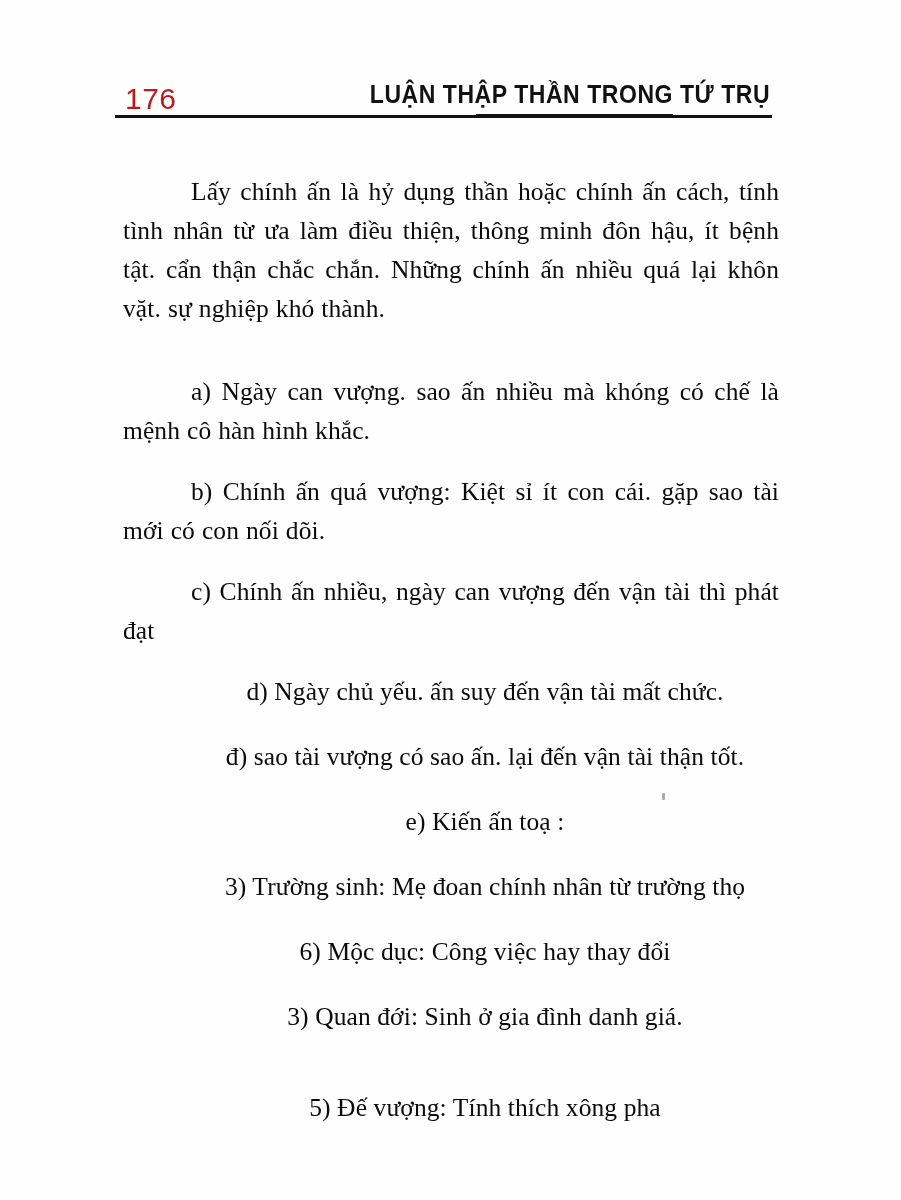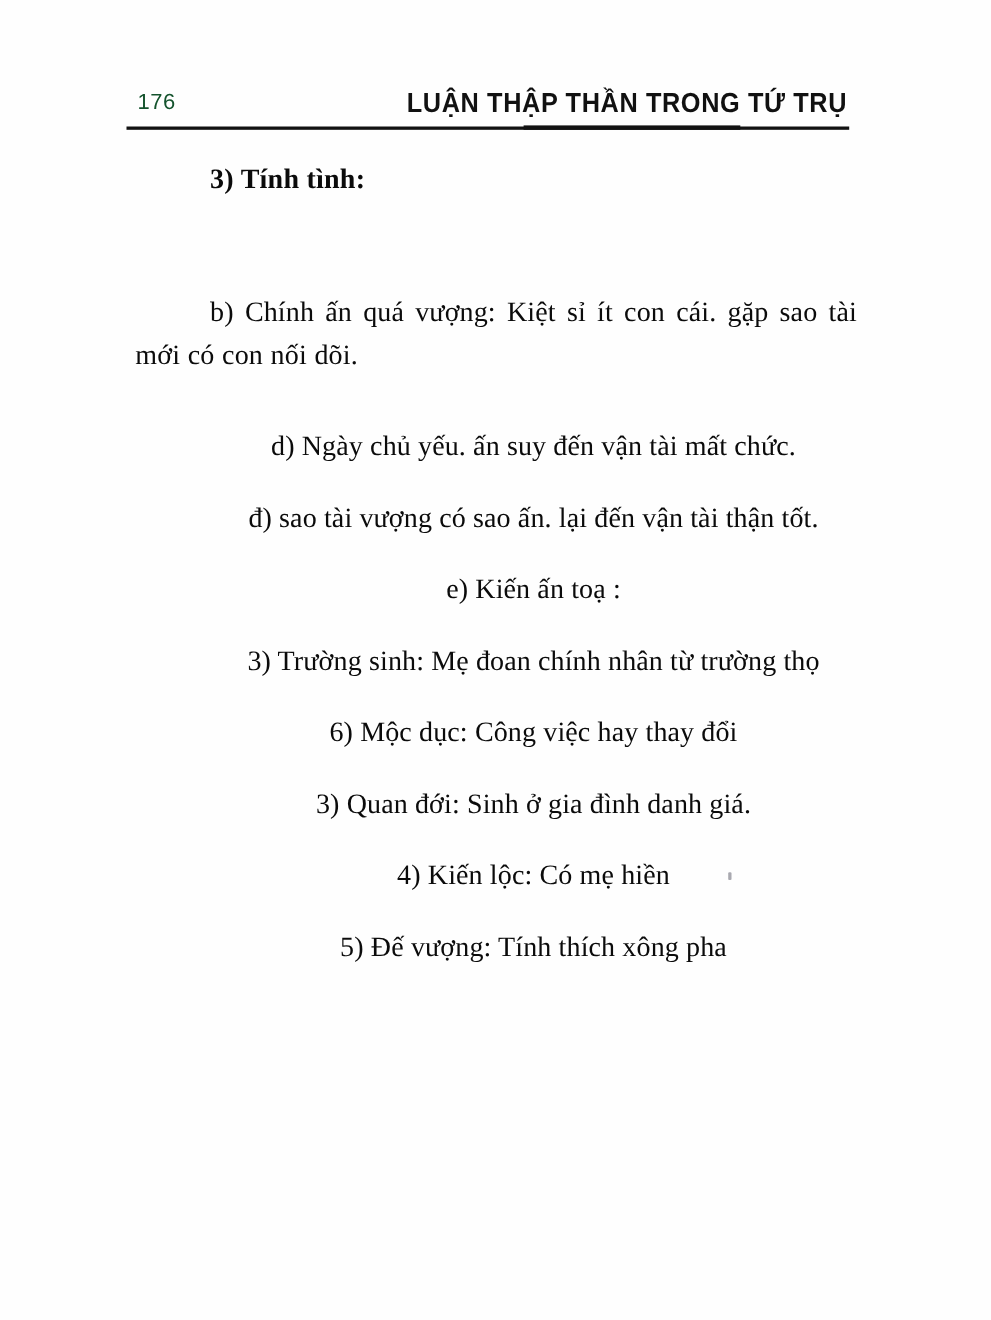--- a/index.html
+++ b/index.html
@@ -29,23 +29,23 @@
     left: 115px;
     top: 78px;
     width: 657px;
     height: 42px;
   }
   .folio {
     position: absolute;
     left: 10px;
     top: 4px;
     font-family: "Liberation Sans", "DejaVu Sans", sans-serif;
-    font-size: 20px;
+    font-size: 30px;
     letter-spacing: 0.5px;
-    color: #14532d;
+    color: #b91c1c;
   }
   .running-title {
     position: absolute;
     right: 2px;
     top: 2px;
     font-family: "Liberation Sans", "DejaVu Sans", sans-serif;
     font-size: 25px;
     font-weight: 600;
     letter-spacing: 0.6px;
     color: #111;
@@ -136,37 +136,39 @@
 <div class="page">
 
   <div class="header">
     <div class="folio">176</div>
     <div class="running-title">LUẬN THẬP THẦN TRONG TỨ TRỤ</div>
     <div class="header-rule"></div>
   </div>
 
   <div class="body-col">
 
-    <div class="h-sub">3) Tính tình:</div>
+
+    <div class="gap-md"></div>
+
+    <p class="para last-line-left">Lấy chính ấn là hỷ dụng thần hoặc chính ấn cách, tính tình nhân từ ưa làm điều thiện, thông minh đôn hậu, ít bệnh tật. cẩn thận chắc chắn. Những chính ấn nhiều quá lại khôn vặt. sự nghiệp khó thành.</p>
 
     <div class="gap-md"></div>
 
 
     <div class="gap-md"></div>
 
-
-    <div class="gap-md"></div>
-
+    <p class="para last-line-left">a) Ngày can vượng. sao ấn nhiều mà khóng có chế là mệnh cô hàn hình khắc.</p>
 
     <div class="gap-md"></div>
 
     <p class="para last-line-left">b) Chính ấn quá vượng: Kiệt sỉ ít con cái. gặp sao tài mới có con nối dõi.</p>
 
     <div class="gap-md"></div>
 
+    <p class="para last-line-left">c) Chính ấn nhiều, ngày can vượng đến vận tài thì phát đạt</p>
 
     <div class="gap-md"></div>
 
     <div class="item">d) Ngày chủ yếu. ấn suy đến vận tài mất chức.</div>
 
     <div class="gap-lg"></div>
 
     <div class="item">đ) sao tài vượng có sao ấn. lại đến vận tài thận tốt.</div>
 
     <div class="gap-lg"></div>
@@ -175,21 +177,20 @@
 
     <div class="gap-lg"></div>
 
     <ul class="list-plain">
       <li class="item">3) Trường sinh: Mẹ đoan chính nhân từ trường thọ</li>
       <li class="gap-lg"></li>
       <li class="item">6) Mộc dục: Công việc hay thay đổi</li>
       <li class="gap-lg"></li>
       <li class="item">3) Quan đới: Sinh ở gia đình danh giá.</li>
       <li class="gap-lg"></li>
-      <li class="item">4) Kiến lộc: Có mẹ hiền</li>
       <li class="gap-lg"></li>
       <li class="item">5) Đế vượng: Tính thích xông pha</li>
 
     </ul>
 
   </div>
 
   <div class="speck"></div>
 
 </div>

